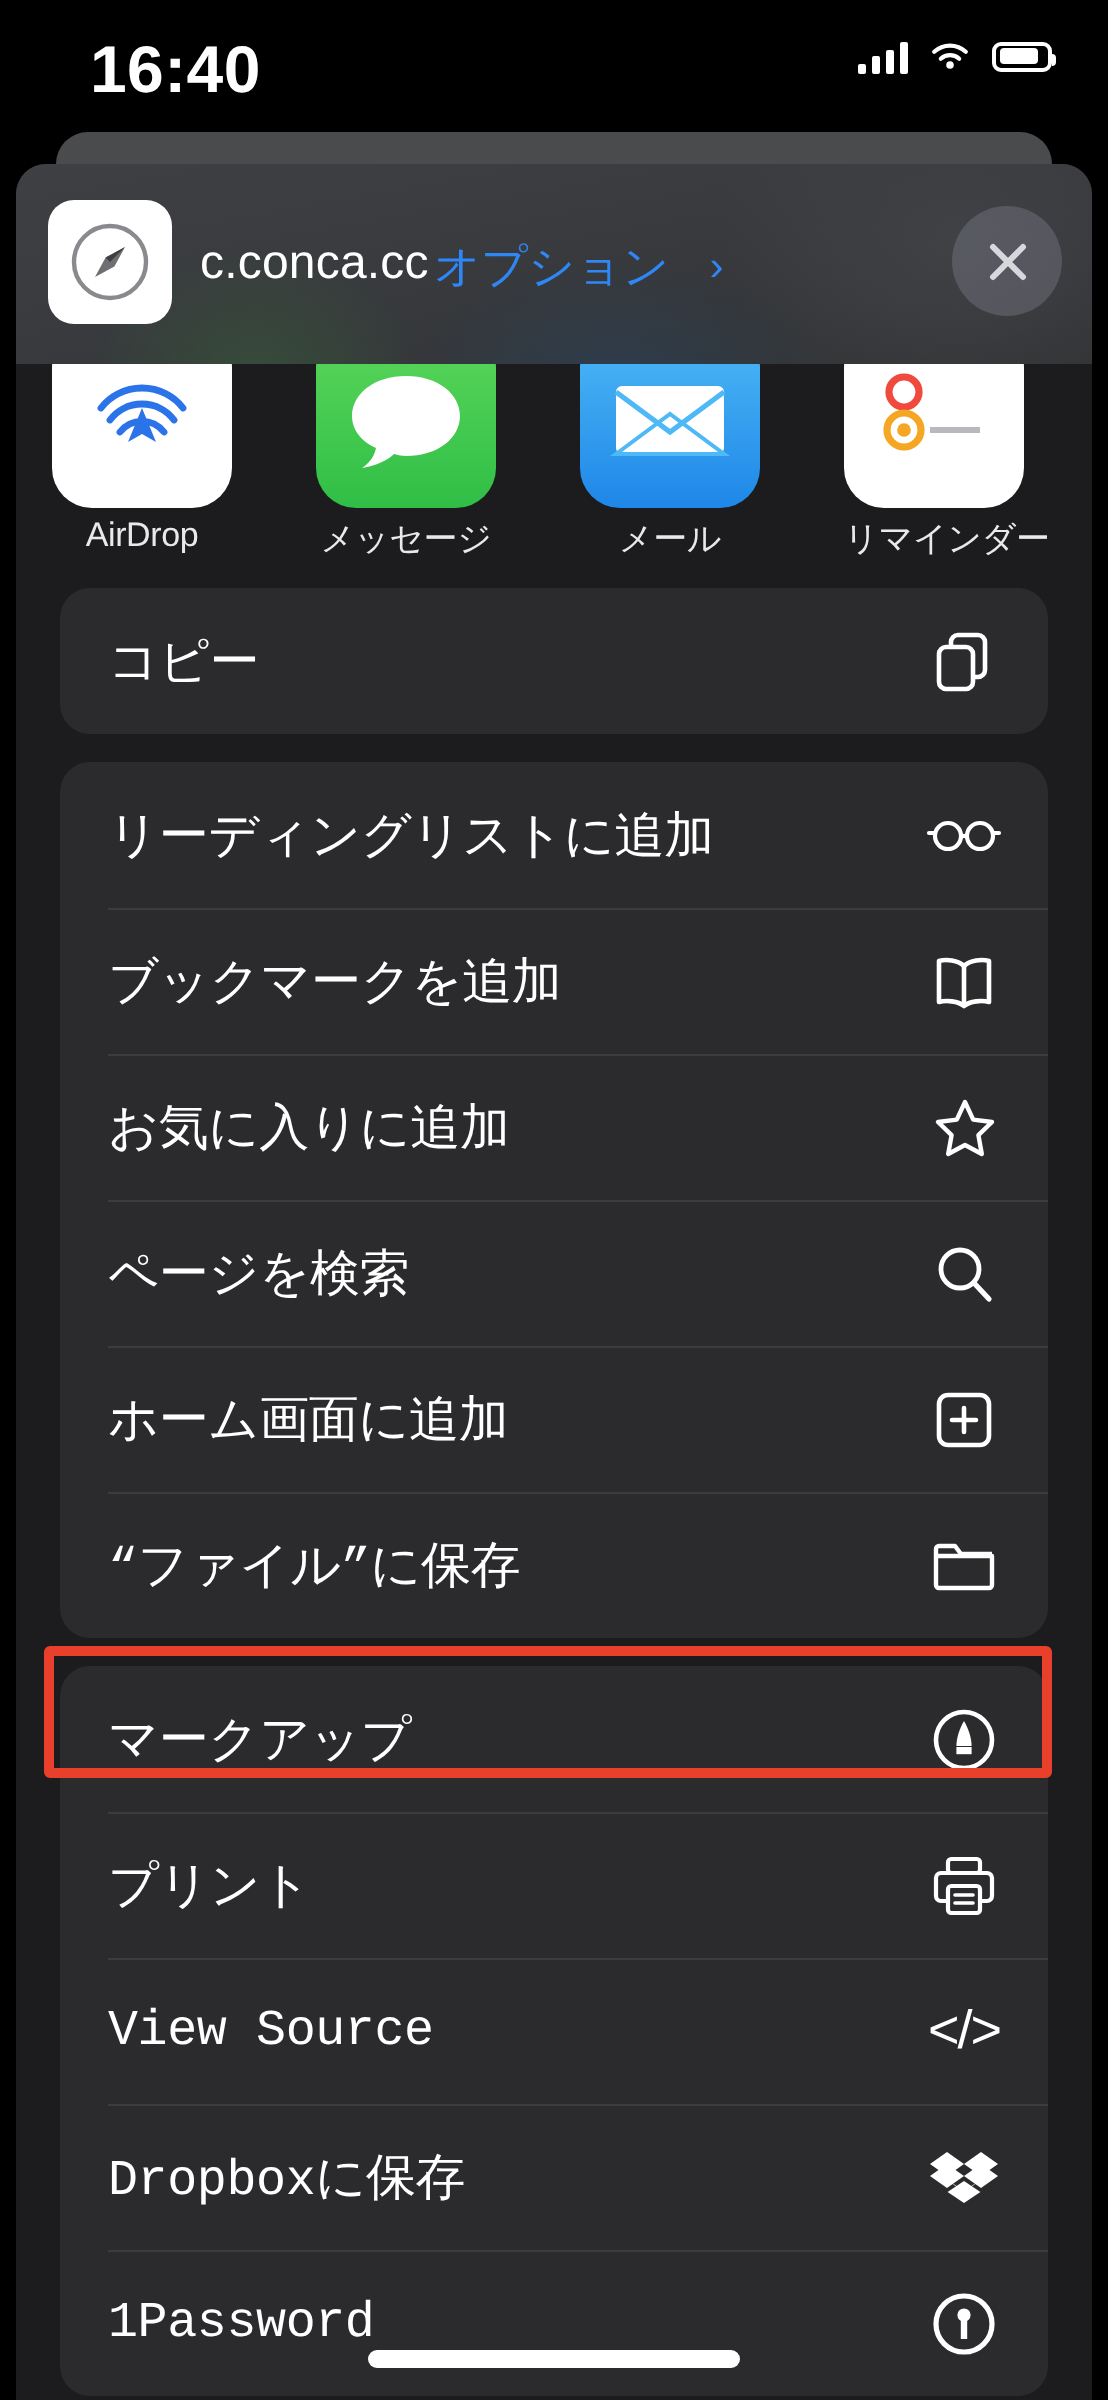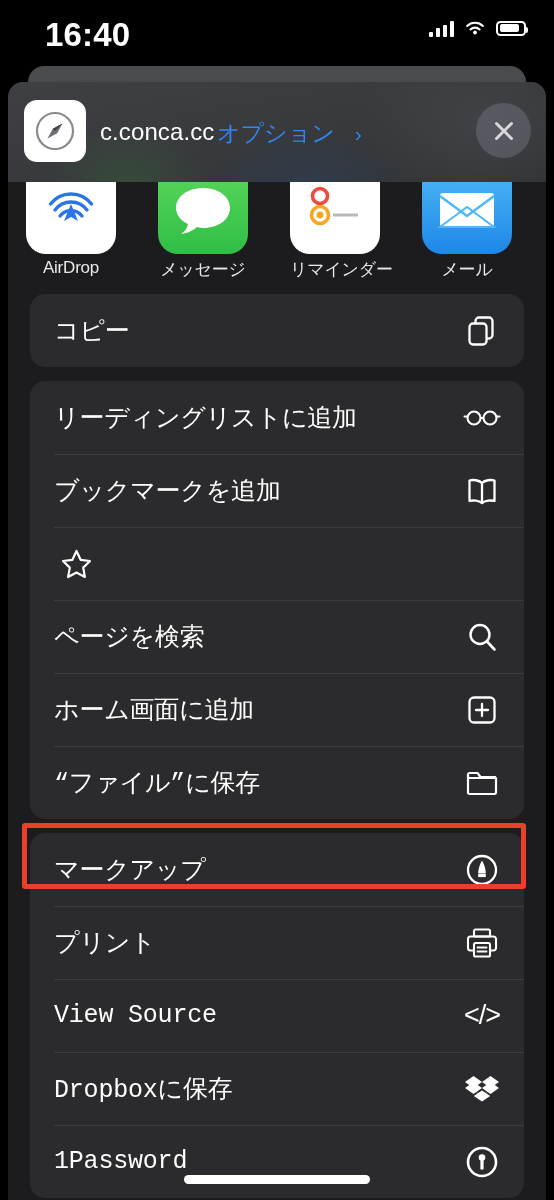--- a/index.html
+++ b/index.html
@@ -204,42 +204,42 @@
     <div class="app-item">
       <div class="app-tile tile-messages">
         <svg width="62" height="58" viewBox="0 0 62 58">
           <path d="M31 8 C15 8 4 17 4 28 C4 35 9 41 16 44 C15 49 12 52 9 54 C16 53 22 50 25 47 C27 47.5 29 48 31 48 C47 48 58 39 58 28 C58 17 47 8 31 8 Z" fill="#fff"></path>
         </svg>
       </div>
       <div class="app-label">メッセージ</div>
     </div>
 
     <div class="app-item">
+      <div class="app-tile tile-mail">
+        <svg width="62" height="48" viewBox="0 0 62 48">
+          <rect x="4" y="8" width="54" height="34" rx="3" fill="#fff"></rect>
+          <path d="M4 42 L31 22 L58 42 Z" fill="#fff" stroke="#4EB9F6" stroke-width="2"></path>
+          <path d="M4 11 L31 31 L58 11" fill="none" stroke="#4EB9F6" stroke-width="2.6"></path>
+        </svg>
+      </div>
+      <div class="app-label">メール</div>
+    </div>
+
+    <div class="app-item">
       <div class="app-tile tile-reminders">
         <svg width="62" height="58" viewBox="0 0 62 58">
           <circle cx="16" cy="16" r="7.5" fill="none" stroke="#f04a3e" stroke-width="3.6"></circle>
           <circle cx="16" cy="35" r="8.5" fill="none" stroke="#f5a623" stroke-width="3.6"></circle>
           <circle cx="16" cy="35" r="3.4" fill="#f5a623"></circle>
           <line x1="29" y1="35" x2="54" y2="35" stroke="#b9b9bd" stroke-width="3"></line>
         </svg>
       </div>
       <div class="app-label">リマインダー</div>
     </div>
 
-    <div class="app-item">
-      <div class="app-tile tile-mail">
-        <svg width="62" height="48" viewBox="0 0 62 48">
-          <rect x="4" y="8" width="54" height="34" rx="3" fill="#fff"></rect>
-          <path d="M4 42 L31 22 L58 42 Z" fill="#fff" stroke="#4EB9F6" stroke-width="2"></path>
-          <path d="M4 11 L31 31 L58 11" fill="none" stroke="#4EB9F6" stroke-width="2.6"></path>
-        </svg>
-      </div>
-      <div class="app-label">メール</div>
-    </div>
-
   </div>
 
   <div class="card">
     <div class="row">
       <span class="row-label">コピー</span>
       <span class="row-icon">
         <svg width="34" height="34" viewBox="0 0 34 34">
           <rect x="10.5" y="3.5" width="17" height="21" rx="3.5" fill="none" stroke="#fff" stroke-width="2.3"></rect>
           <rect x="4.5" y="9.5" width="17" height="21" rx="3.5" fill="#2b2b2d" stroke="#fff" stroke-width="2.3"></rect>
         </svg>
@@ -266,20 +266,21 @@
       <span class="row-label">ブックマークを追加</span>
       <span class="row-icon">
         <svg width="32" height="30" viewBox="0 0 32 30">
           <path d="M16 7 C13 4 7 3.5 3.5 4.5 L3.5 25 C7 24 13 24.5 16 27 C19 24.5 25 24 28.5 25 L28.5 4.5 C25 3.5 19 4 16 7 Z" fill="none" stroke="#fff" stroke-width="2.3" stroke-linejoin="round"></path>
           <path d="M16 7 V27" stroke="#fff" stroke-width="2.3"></path>
         </svg>
       </span>
     </div>
 
     <div class="row">
+      <span class="row-label">お気に入りに追加</span>
       <span class="row-icon">
         <svg width="33" height="32" viewBox="0 0 33 32">
           <path d="M16.5 3 L20.6 11.8 L30 13 L23.2 19.6 L24.9 29 L16.5 24.5 L8.1 29 L9.8 19.6 L3 13 L12.4 11.8 Z" fill="none" stroke="#fff" stroke-width="2.2" stroke-linejoin="round"></path>
         </svg>
       </span>
     </div>
 
     <div class="row">
       <span class="row-label">ページを検索</span>
       <span class="row-icon">

